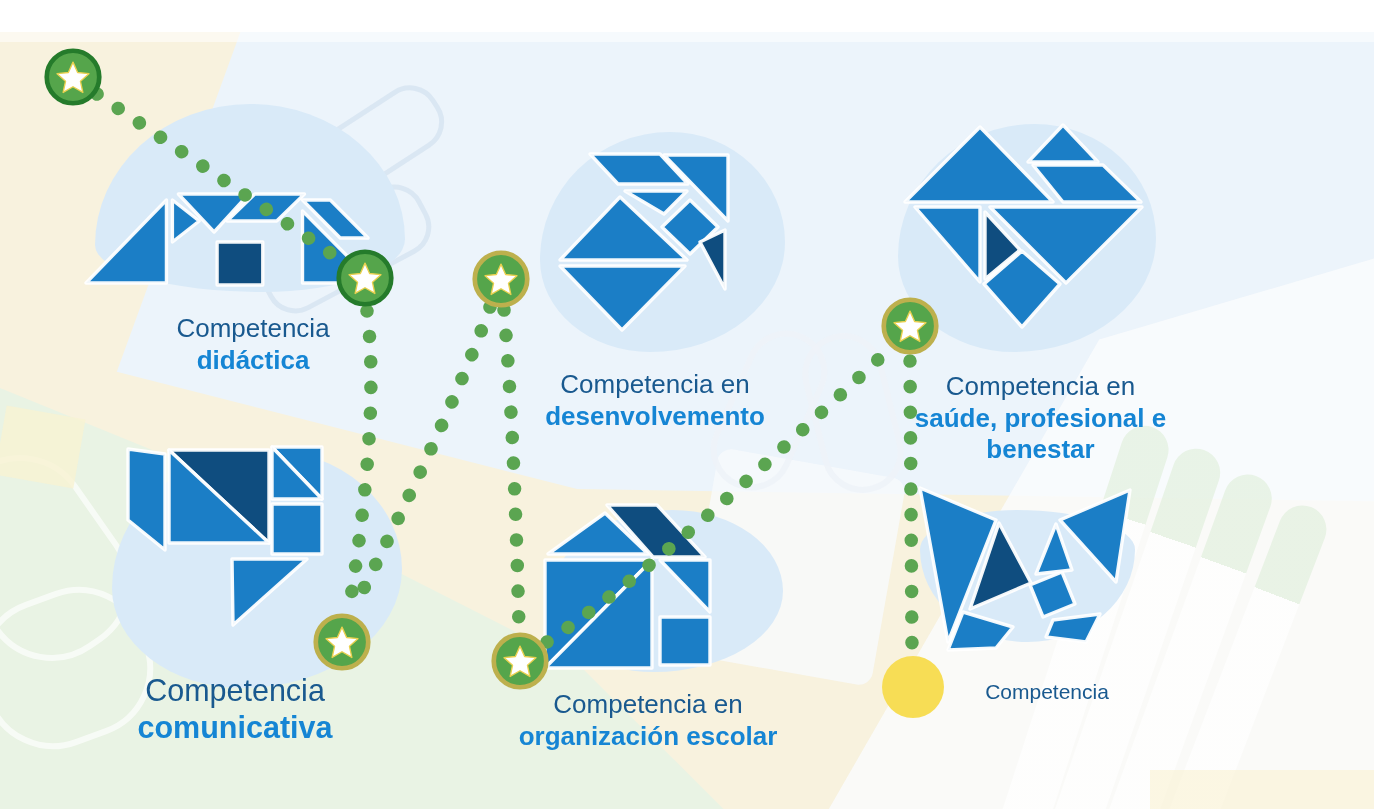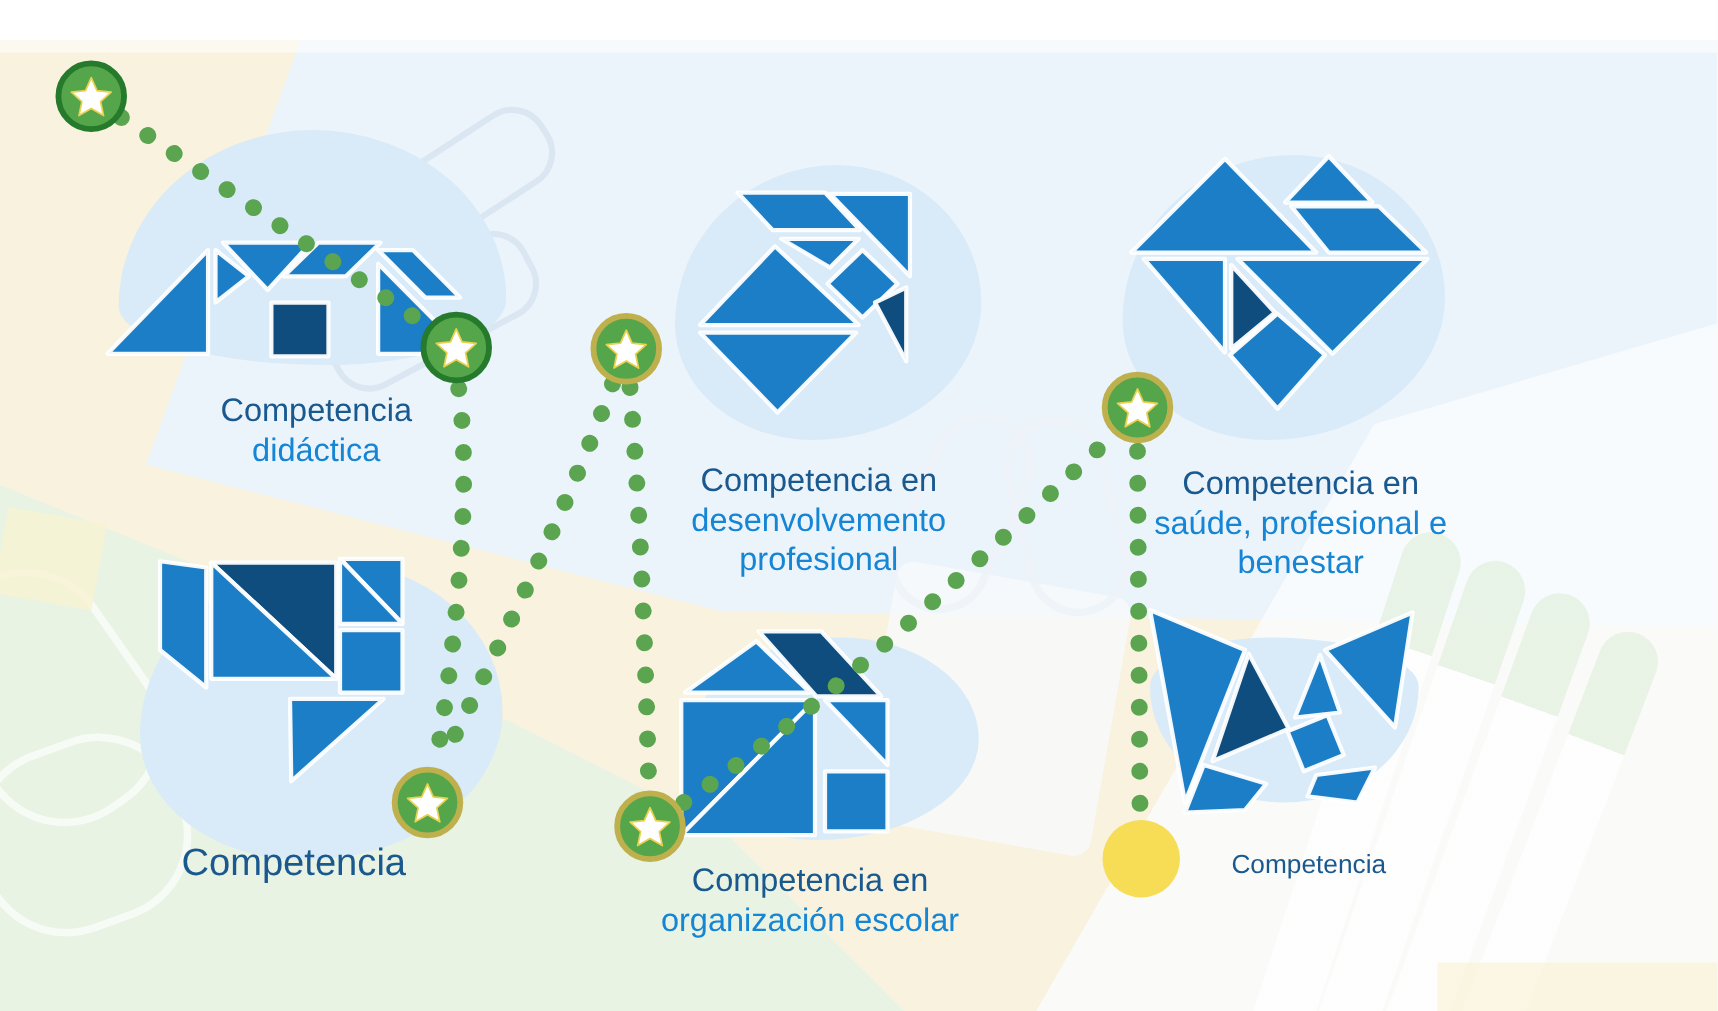--- a/index.html
+++ b/index.html
@@ -37,21 +37,21 @@
   .trails{position:absolute;inset:0;width:1374px;height:809px;}
   .dots{fill:none;stroke:var(--dot_color);stroke-width:13.5;stroke-linecap:round;
     stroke-dasharray:0.1 25.5;}
   .badge{position:absolute;width:60px;height:60px;}
   .badge svg{width:100%;height:100%;}
   .badge.dark{color:var(--badge_ring_dark);} .badge.gold{color:var(--badge_ring_gold);}
   .end-marker{position:absolute;left:882px;top:624px;width:62px;height:62px;border-radius:50%;
     background:var(--end_marker_color);}
   .label{position:absolute;text-align:center;color:var(--label_color);line-height:1.22;}
   .label .pre{display:block;}
-  .label .hl{display:block;font-weight:normal;color:var(--label_accent_color);}
+  .label .hl{display:block;font-weight:bold;color:var(--label_accent_color);}
   .lab-1{left:118px;top:281px;width:270px;font-size:26px;}
   .lab-2{left:85px;top:640px;width:300px;font-size:30.5px;}
   .lab-3{left:500px;top:337px;width:310px;font-size:26px;}
   .lab-4{left:483px;top:657px;width:330px;font-size:26px;}
   .lab-5{left:888px;top:339px;width:305px;font-size:26px;}
   .lab-6{left:928px;top:647px;width:238px;font-size:21px;}
 </style>
 </head>
 <body>
 
@@ -202,25 +202,25 @@
         <polygon points="0,-17 4.7,-6.5 16.2,-5.3 7.6,2.5 10,13.8 0,8 -10,13.8 -7.6,2.5 -16.2,-5.3 -4.7,-6.5" fill="#fff" stroke="#E9D04F" stroke-width="1.4" stroke-linejoin="round" transform="translate(32,34) scale(1.05)"></polygon>
       </svg>
   </div>
 
   <div class="label lab-1">
     <span class="pre">Competencia</span>
     <span class="hl">didáctica</span>
   </div>
   <div class="label lab-2">
     <span class="pre">Competencia</span>
+    <span class="hl">comunicativa</span>
   </div>
   <div class="label lab-3">
     <span class="pre">Competencia en</span>
     <span class="hl">desenvolvemento</span>
-    <span class="hl">profesional</span>
   </div>
   <div class="label lab-4">
     <span class="pre">Competencia en</span>
     <span class="hl">organización escolar</span>
   </div>
   <div class="label lab-5">
     <span class="pre">Competencia en</span>
     <span class="hl">saúde, profesional e</span>
     <span class="hl">benestar</span>
   </div>

